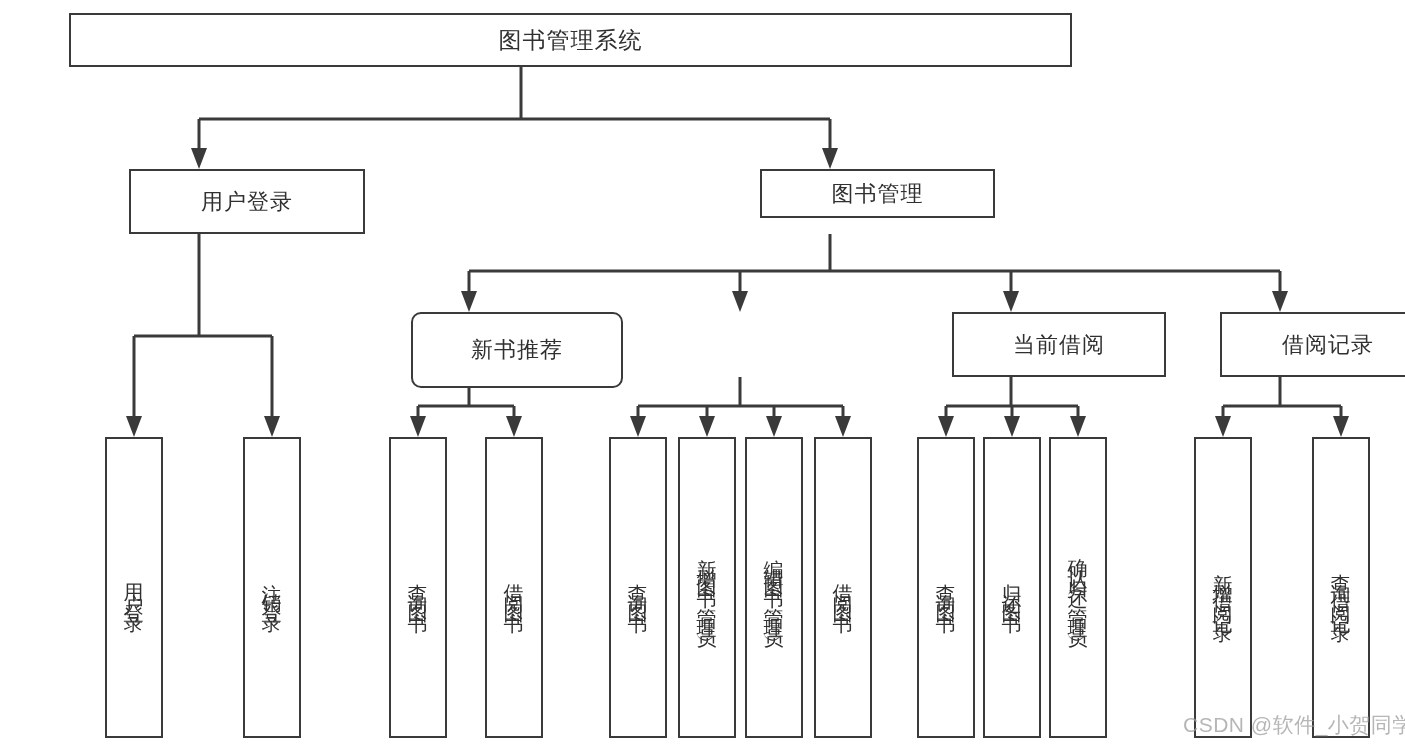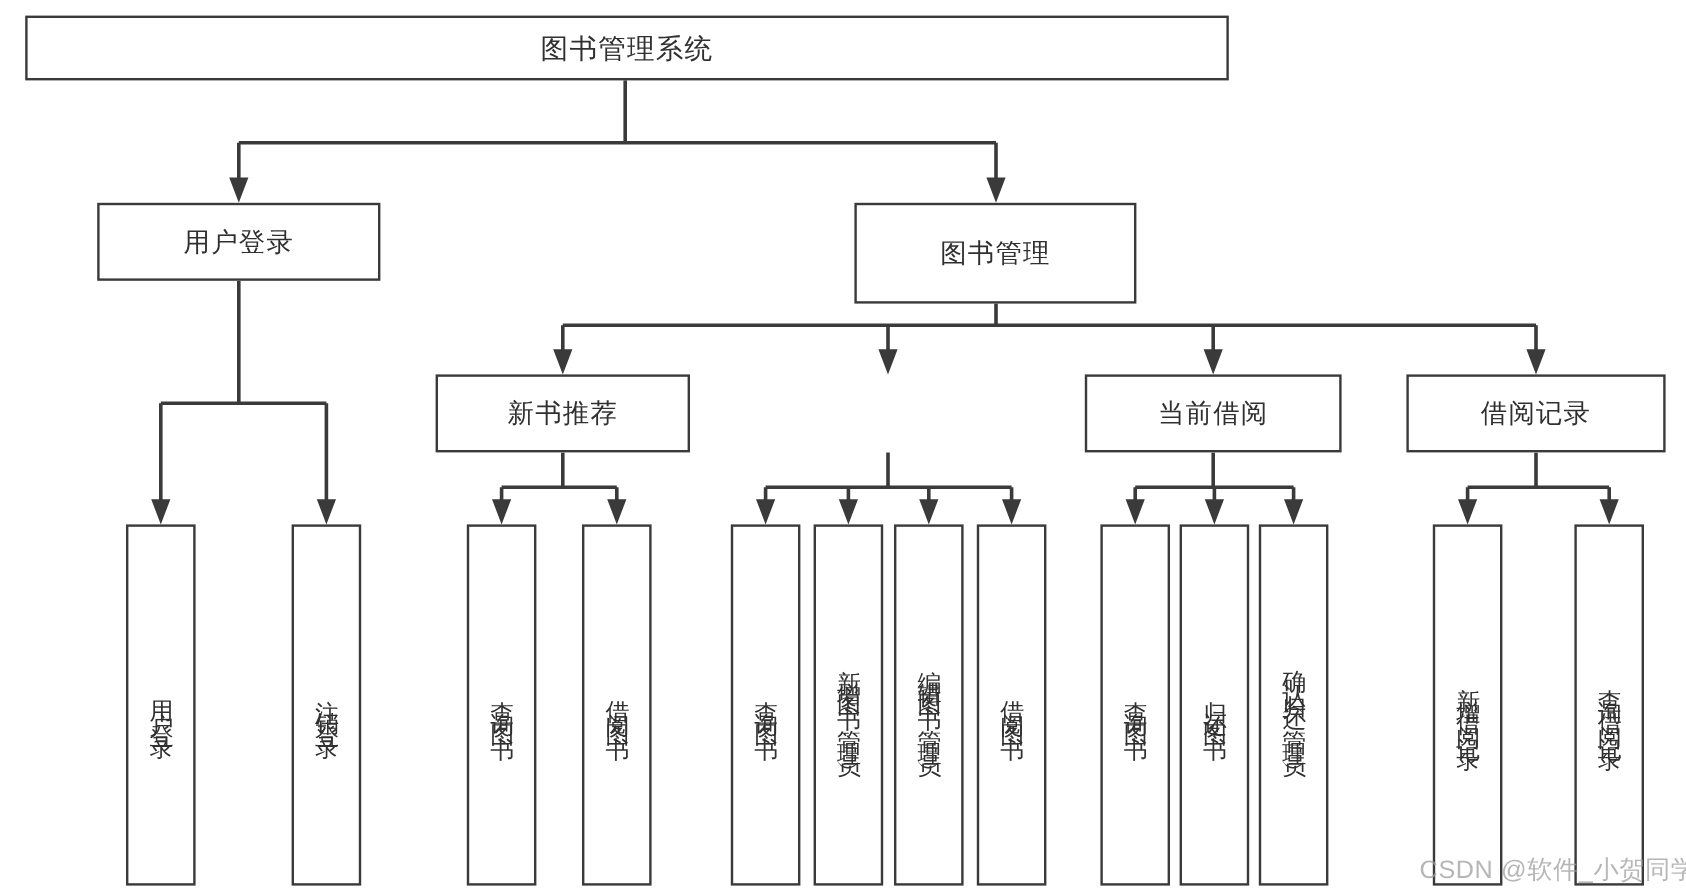--- a/index.html
+++ b/index.html
@@ -17,21 +17,21 @@
   #connectors{position:absolute;left:0;top:0;width:1405px;height:747px;}
   .node{
     position:absolute;
     box-sizing:border-box;
     background:#ffffff;
     border:2.5px solid var(--line);
     display:flex;align-items:center;justify-content:center;
     color:var(--text);
     z-index:2;
   }
-  .hbox{font-size:22px;letter-spacing:1px;}
+  .hbox{font-size:22px;letter-spacing:1px;margin-left:48px;}
   .hbox.title{font-size:23px;}
   .vbox{width:58px;top:437px;height:301px;}
   .vbox .vtext{
     writing-mode:vertical-rl;
     text-orientation:mixed;
     font-size:20px;
     letter-spacing:10px;
     line-height:1;
     color:var(--text);
     white-space:nowrap;
@@ -68,25 +68,25 @@
              M1215 416h16l-8 21z M1333 416h16l-8 21z" fill="#3a3a3a" stroke="none"></path>
   </svg>
 
   <div class="node hbox title" style="left:21px;top:13px;width:1003px;height:54px;">
     <span>图书管理系统</span>
   </div>
 
   <div class="node hbox" style="left:81px;top:169px;width:236px;height:65px;">
     <span>用户登录</span>
   </div>
-  <div class="node hbox" style="left:712px;top:169px;width:235px;height:84px;">
+  <div class="node hbox" style="left:712px;top:169px;width:235px;height:49px;">
     <span>图书管理</span>
   </div>
 
-  <div class="node hbox" style="left:363px;top:312px;width:212px;height:65px;">
+  <div class="node hbox" style="left:363px;top:312px;width:212px;height:76px;border-radius:10px;">
     <span>新书推荐</span>
   </div>
   <div class="node hbox" style="left:904px;top:312px;width:214px;height:65px;">
     <span>当前借阅</span>
   </div>
   <div class="node hbox" style="left:1172px;top:312px;width:216px;height:65px;">
     <span>借阅记录</span>
   </div>
 
   <div class="node vbox" style="left:105px;">

